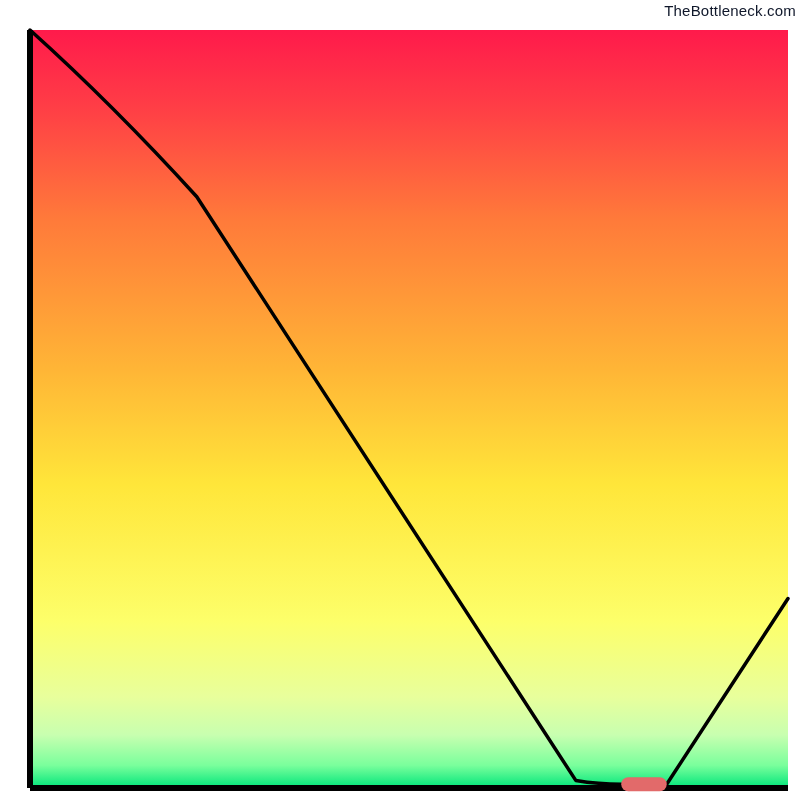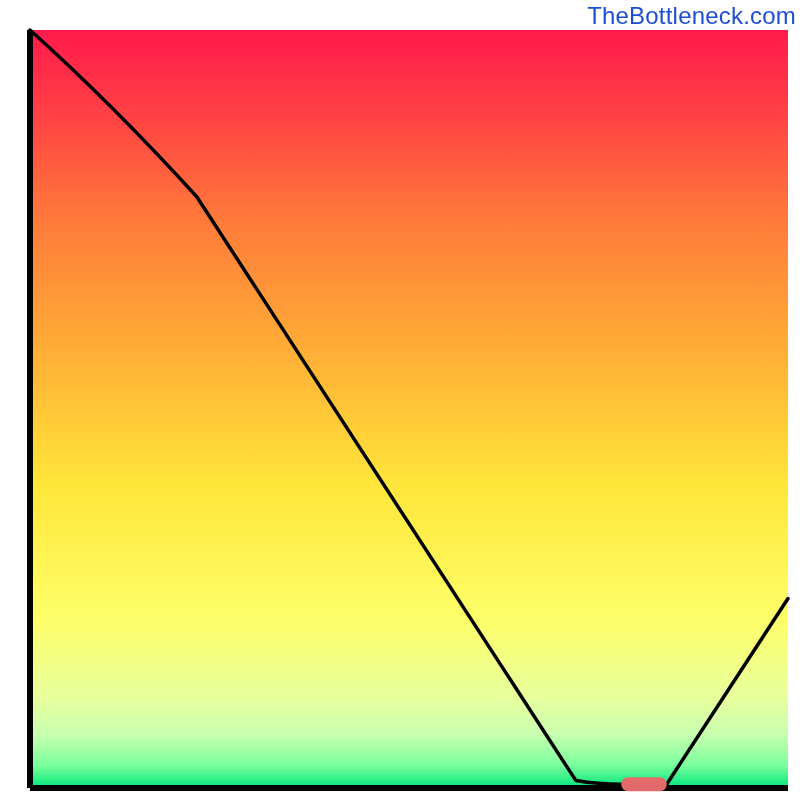--- a/index.html
+++ b/index.html
@@ -12,22 +12,22 @@
   }
   .wrap {
     position: relative;
     width: 800px;
     height: 800px;
   }
   .watermark {
     position: absolute;
     top: 2px;
     right: 4px;
-    font-size: 24px;
-    color: #1d4ed8;
+    font-size: 15px;
+    color: #0f172a;
     font-weight: 400;
     letter-spacing: 0.2px;
   }
   svg { display: block; }
 </style>
 </head>
 <body>
 
 <div class="wrap">
   <div class="watermark">TheBottleneck.com</div>

